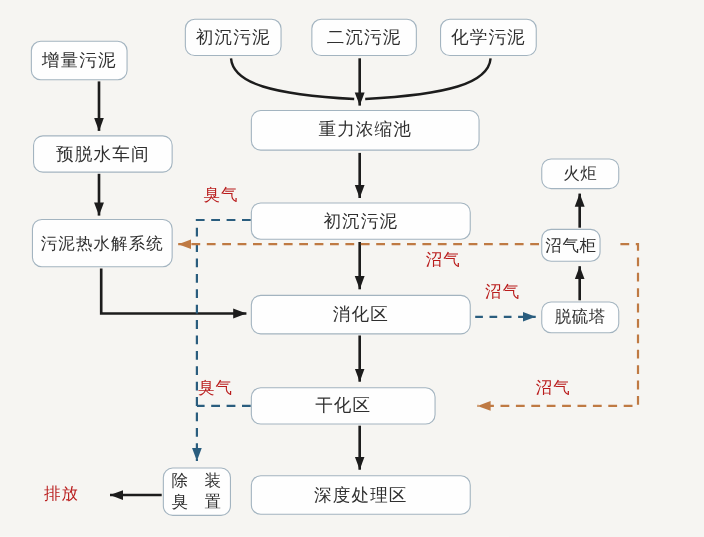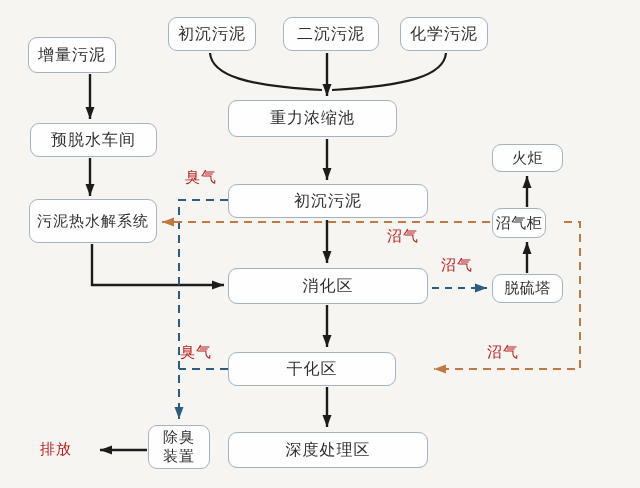--- a/index.html
+++ b/index.html
@@ -20,36 +20,36 @@
     background:#fefefe;
     border:1.5px solid #a3b4c0;
     border-radius:9px;
     display:flex;align-items:center;justify-content:center;
     color:#2f2f2f;
     font-size:16px;
     letter-spacing:1px;
     text-align:center;
   }
   .box.small{font-size:15px;letter-spacing:0.5px;}
-  .box.twoline{flex-direction:column;font-size:15px;line-height:19px;letter-spacing:1px;}
+  .box.twoline{flex-direction:row;font-size:15px;line-height:19px;letter-spacing:1px;}
   .lbl{
     position:absolute;
     color:#b91c1c;
     font-size:15px;
     letter-spacing:1px;
     white-space:nowrap;
   }
   
   .b-incremental{left:28px;top:37px;width:88px;height:36px;}
   .b-primary{left:168px;top:17px;width:88px;height:34px;}
   .b-secondary{left:283px;top:17px;width:96px;height:34px;}
   .b-chemical{left:400px;top:17px;width:88px;height:34px;}
   .b-predewater{left:30px;top:123px;width:127px;height:34px;}
   .b-hydrolysis{left:29px;top:199px;width:128px;height:44px;font-size:15px;}
-  .b-gravity{left:228px;top:100px;width:169px;height:37px;}
+  .b-gravity{left:228px;top:100px;width:208px;height:37px;}
   .b-centrifugal{left:228px;top:184px;width:200px;height:34px;}
   .b-digestion{left:228px;top:268px;width:200px;height:36px;}
   .b-drying{left:228px;top:352px;width:168px;height:34px;}
   .b-advanced{left:228px;top:432px;width:200px;height:36px;}
   .b-flare{left:492px;top:144px;width:71px;height:28px;}
   .b-holder{left:492px;top:208px;width:54px;height:30px;}
   .b-desulf{left:492px;top:274px;width:71px;height:29px;}
   .b-deodor{left:148px;top:425px;width:62px;height:44px;}
   
   .l-odor-top{left:185px;top:168px;}

